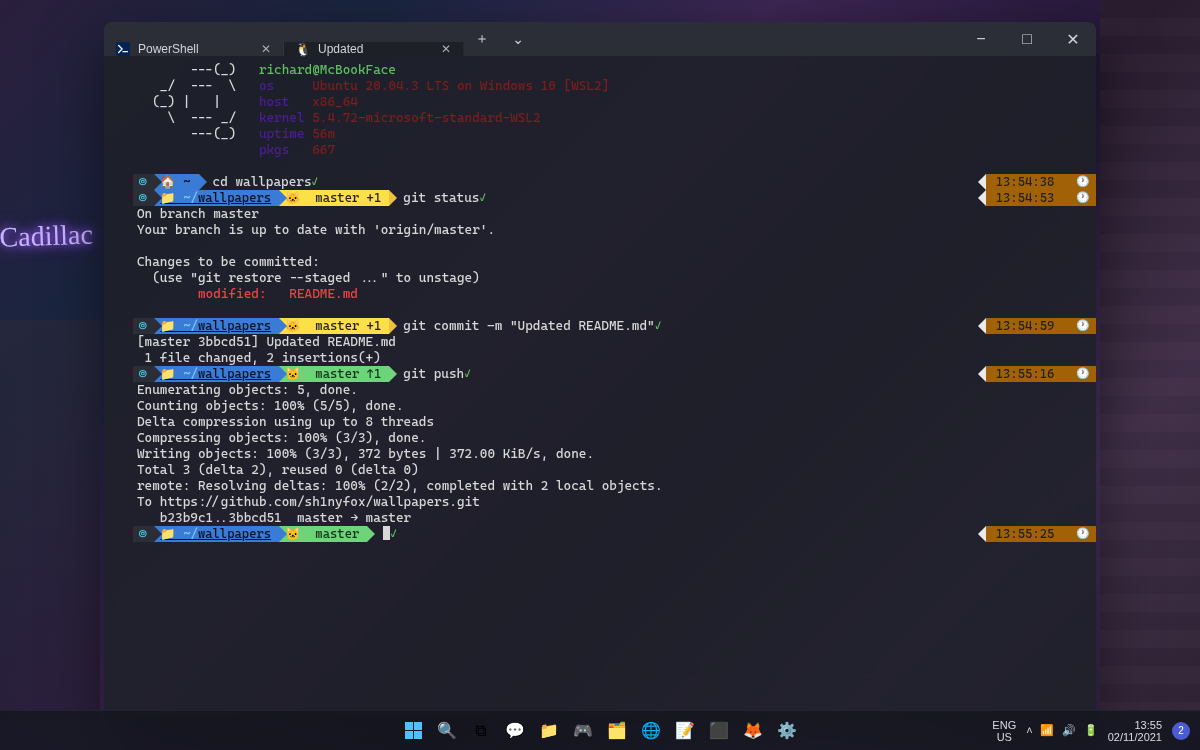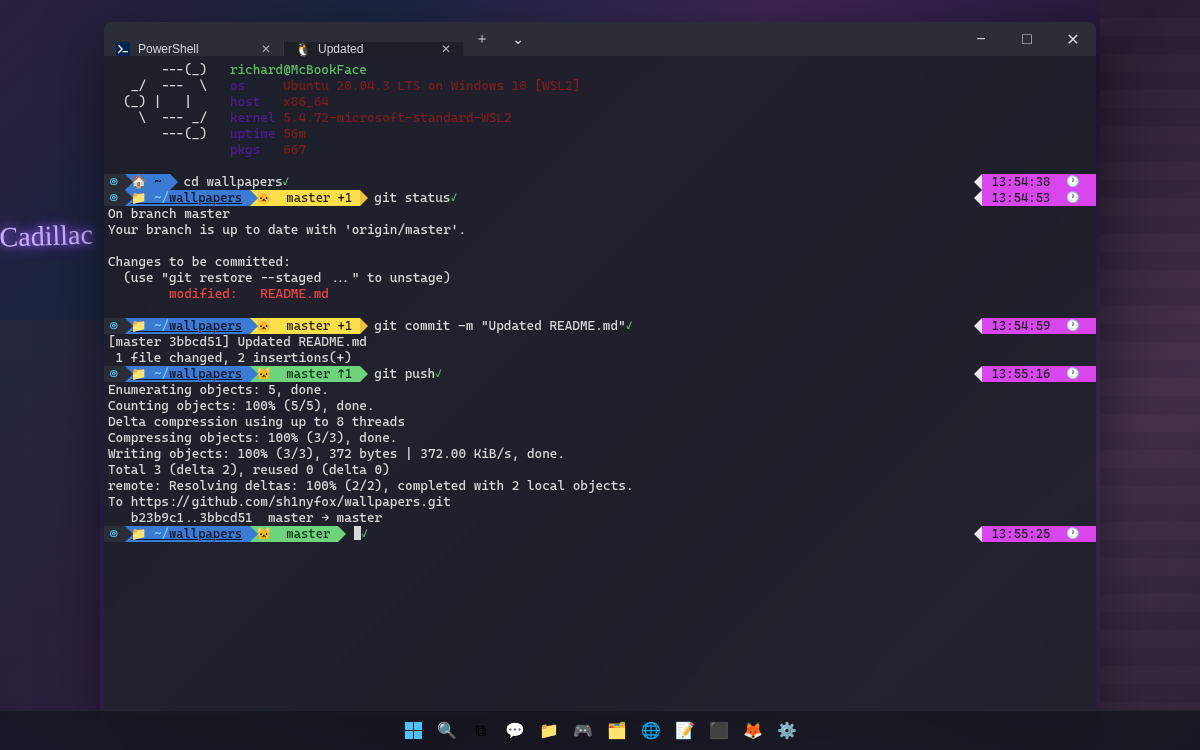--- a/index.html
+++ b/index.html
@@ -67,20 +67,21 @@
 
   .term {
     flex: 1;
     padding: 6px 0 0 0;
     font-family: 'Cascadia Code', 'Consolas', monospace;
     font-size: 13px;
     line-height: 16px;
     color: #d8d8d8;
     white-space: pre;
     overflow: hidden;
+    margin-left: 29px;
   }
   .row { padding: 0 4px; }
   .ascii { color: #d8d8d8; display:inline-block; }
   .nf-label { color: #4c1d95; }
   .nf-val { color: #7f1d1d; }
   .nf-title { color: #5fbf5f; }
 
   
   .pline { display:flex; align-items:stretch; height:16px; margin: 0; padding:0; }
   .seg {
@@ -107,22 +108,22 @@
   .seg-branch-green .inner { color:#103018; }
   .seg::after { border-left-color: inherit; }
   .seg-os::after{ border-left-color:#2b2d37;}
   .seg-home::after{ border-left-color:#3a7bd5;}
   .seg-path::after{ border-left-color:#3a7bd5;}
   .seg-branch::after{ border-left-color:#f0c040;}
   .seg-branch-green::after{ border-left-color:#6fd37c;}
   .cmd { color:#d8d8d8; margin-left: 14px; text-align: right; }
 
   .rtime {
-    margin-left:auto; display:flex; align-items:center; gap:16px;
-    background:#d946ef; color:#202020; padding:0 16px 0 10px;
+    margin-left:auto; display:flex; align-items:center; gap:22px;
+    background:#a16207; color:#202020; padding:0 6px 0 10px;
     font-size:12.5px; position:relative; height:16px;
   }
   .rtime::before{
     content:''; position:absolute; left:-8px; top:0; width:0;height:0;
     border-top:8px solid transparent; border-bottom:8px solid transparent;
     border-right:8px solid #eaeaea;
   }
   .check { color:#5fbf5f; padding-right:4px; font-size:11px; }
   .clock { font-size:11px; }
 
@@ -219,13 +220,30 @@
       <div class="tb-icon">💬</div>
       <div class="tb-icon">📁</div>
       <div class="tb-icon">🎮</div>
       <div class="tb-icon">🗂️</div>
       <div class="tb-icon">🌐</div>
       <div class="tb-icon">📝</div>
       <div class="tb-icon">⬛</div>
       <div class="tb-icon">🦊</div>
       <div class="tb-icon">⚙️</div>
     </div>
+  <div class="tb-right">
+    <div class="tb-lang">
+      <div>ENG</div>
+      <div>US</div>
+    </div>
+    <div class="tb-sys" id="tb-sys">
+        <span>˄</span>
+        <span>📶</span>
+        <span>🔊</span>
+        <span>🔋</span>
+      </div>
+    <div class="tb-clock">
+      <div>13:55</div>
+      <div>02/11/2021</div>
+    </div>
+    <div class="tb-badge">2</div>
+  </div>
 </div>
 
 </body></html>

